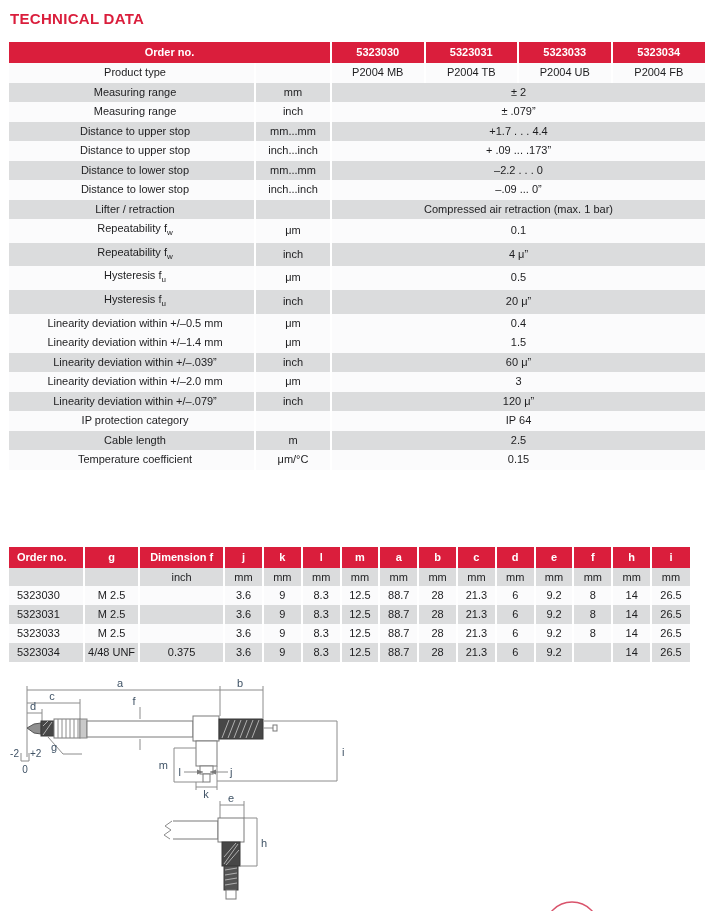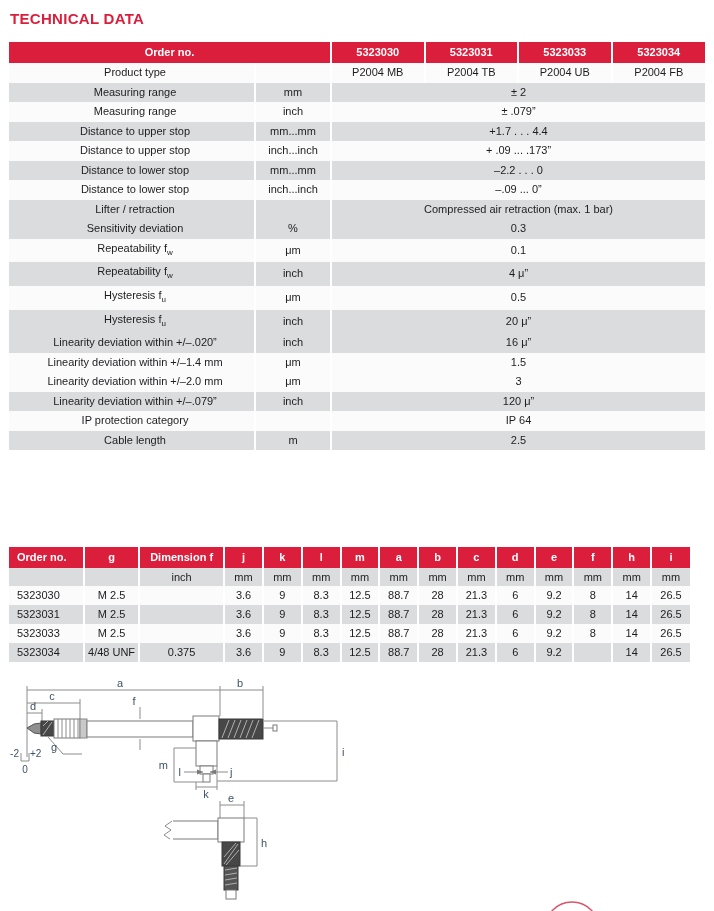--- a/index.html
+++ b/index.html
@@ -123,74 +123,79 @@
         <tr class="row-white">
           <td class="c-label">Distance to lower stop</td>
           <td class="c-unit">inch...inch</td>
           <td class="c-span" colspan="4">–.09 ... 0”</td>
         </tr>
         <tr class="row-gray">
           <td class="c-label">Lifter / retraction</td>
           <td class="c-unit"></td>
           <td class="c-span" colspan="4">Compressed air retraction (max. 1 bar)</td>
         </tr>
-        <tr class="row-gray">
-          <td class="c-label">Sensitivity deviation</td>
-          <td class="c-unit">%</td>
-          <td class="c-span" colspan="4">0.3</td>
-        </tr>
         <tr class="row-white">
           <td class="c-label">Repeatability f<sub>w</sub></td>
           <td class="c-unit">μm</td>
           <td class="c-span" colspan="4">0.1</td>
         </tr>
         <tr class="row-gray">
           <td class="c-label">Repeatability f<sub>w</sub></td>
           <td class="c-unit">inch</td>
           <td class="c-span" colspan="4">4 μ”</td>
         </tr>
         <tr class="row-white">
           <td class="c-label">Hysteresis f<sub>u</sub></td>
           <td class="c-unit">μm</td>
           <td class="c-span" colspan="4">0.5</td>
         </tr>
         <tr class="row-gray">
           <td class="c-label">Hysteresis f<sub>u</sub></td>
           <td class="c-unit">inch</td>
           <td class="c-span" colspan="4">20 μ”</td>
         </tr>
-        <tr class="row-gray">
-          <td class="c-label">Linearity deviation within +/–.020”</td>
-          <td class="c-unit">inch</td>
-          <td class="c-span" colspan="4">16 μ”</td>
+        <tr class="row-white">
+          <td class="c-label">Linearity deviation within +/–0.5 mm</td>
+          <td class="c-unit">μm</td>
+          <td class="c-span" colspan="4">0.4</td>
         </tr>
         <tr class="row-white">
           <td class="c-label">Linearity deviation within +/–1.4 mm</td>
           <td class="c-unit">μm</td>
           <td class="c-span" colspan="4">1.5</td>
         </tr>
+        <tr class="row-gray">
+          <td class="c-label">Linearity deviation within +/–.039”</td>
+          <td class="c-unit">inch</td>
+          <td class="c-span" colspan="4">60 μ”</td>
+        </tr>
         <tr class="row-white">
           <td class="c-label">Linearity deviation within +/–2.0 mm</td>
           <td class="c-unit">μm</td>
           <td class="c-span" colspan="4">3</td>
         </tr>
         <tr class="row-gray">
           <td class="c-label">Linearity deviation within +/–.079”</td>
           <td class="c-unit">inch</td>
           <td class="c-span" colspan="4">120 μ”</td>
         </tr>
         <tr class="row-white">
           <td class="c-label">IP protection category</td>
           <td class="c-unit"></td>
           <td class="c-span" colspan="4">IP 64</td>
         </tr>
         <tr class="row-gray">
           <td class="c-label">Cable length</td>
           <td class="c-unit">m</td>
           <td class="c-span" colspan="4">2.5</td>
+        </tr>
+        <tr class="row-white">
+          <td class="c-label">Temperature coefficient</td>
+          <td class="c-unit">μm/°C</td>
+          <td class="c-span" colspan="4">0.15</td>
         </tr>
       </tbody>
   </table>
 
   <table class="dim-table">
     <colgroup>
       <col style="width:75px">
         <col style="width:55px">
         <col style="width:85px">
       <col style="width:38.8px">

